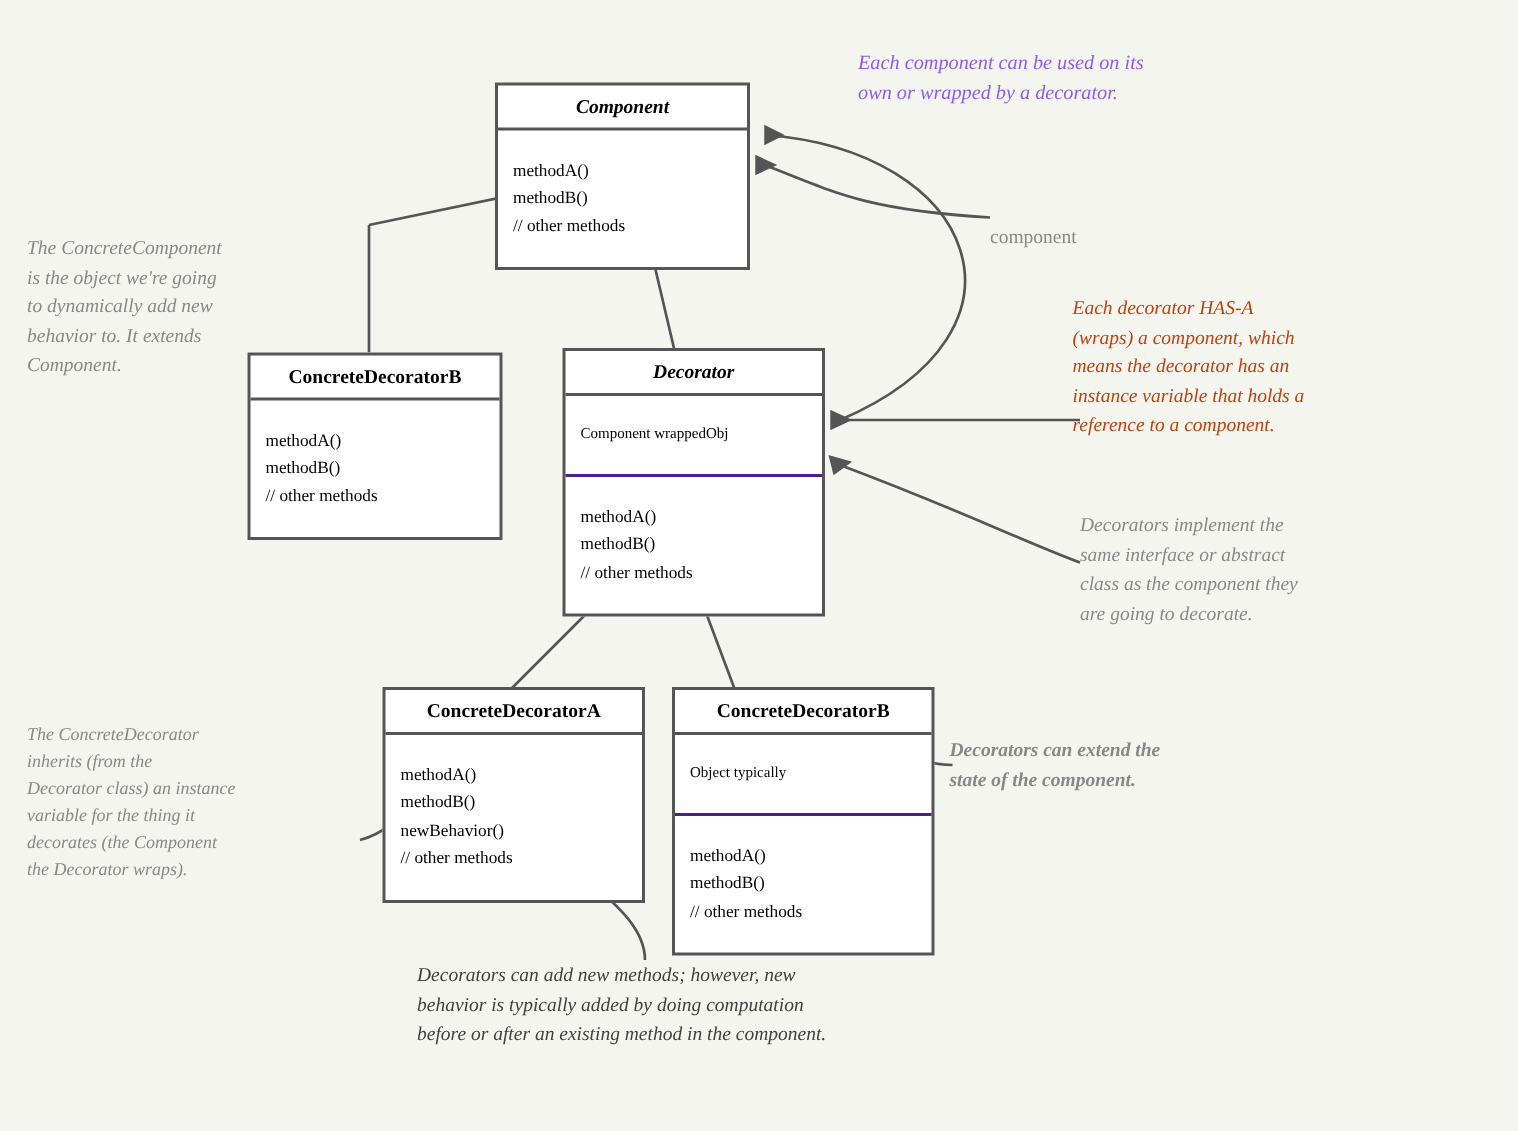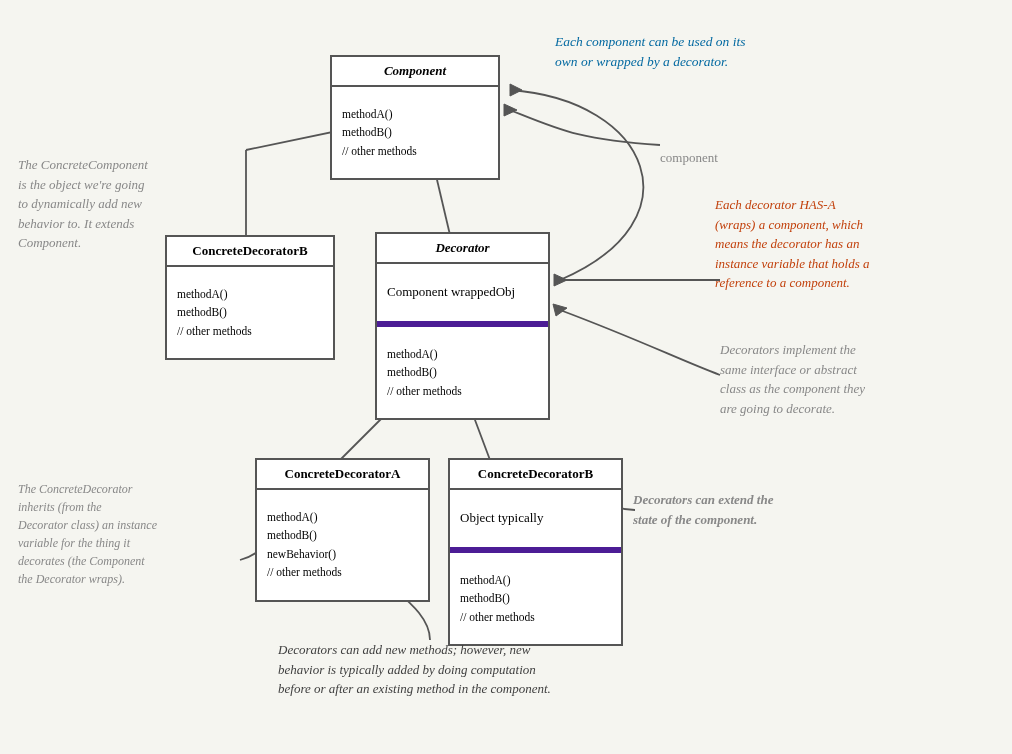--- a/index.html
+++ b/index.html
@@ -38,22 +38,22 @@
       padding: 18px 10px;
       font-size: 11.5px;
       font-family: 'Georgia', serif;
       line-height: 1.6;
       border-bottom: 1px solid #888;
     }
     .uml-box .box-section:last-child {
       border-bottom: none;
     }
     .uml-box .box-section.instance-var {
-      font-size: 13px;
-      border-bottom: 6px solid #4c1d95;
+      font-size: 10px;
+      border-bottom: 2px solid #4c1d95;
     }
     .annotation {
       position: absolute;
       font-family: 'Georgia', serif;
       font-size: 13px;
       color: #555;
       font-style: italic;
       line-height: 1.5;
     }
     svg.arrows {
@@ -151,21 +151,21 @@
   <div class="uml-box" style="left:448px; top:458px; min-width:175px;">
     <div class="box-title normal">ConcreteDecoratorB</div>
     <div class="box-section instance-var">
       Object typically
     </div>
     <div class="box-section">
       methodA()<br>methodB()<br>// other methods
     </div>
   </div>
 
-  <div class="annotation" style="left:555px; top:32px; font-size:13.5px; color:#0369a1;">
+  <div class="annotation" style="left:572px; top:32px; font-size:13.5px; color:#8b5cf6;">
     <span style="white-space:pre-line;">Each component can be used on its
 own or wrapped by a decorator.</span>
   </div>
 
   <div class="annotation" style="left:660px; top:148px; font-size:13px; color:#888; font-style:normal;">
     <span>component</span>
   </div>
 
   <div class="annotation" style="left:715px; top:195px; font-size:13px; color:#c2410c; max-width:250px;">
     <span style="white-space:pre-line;">Each decorator HAS-A

